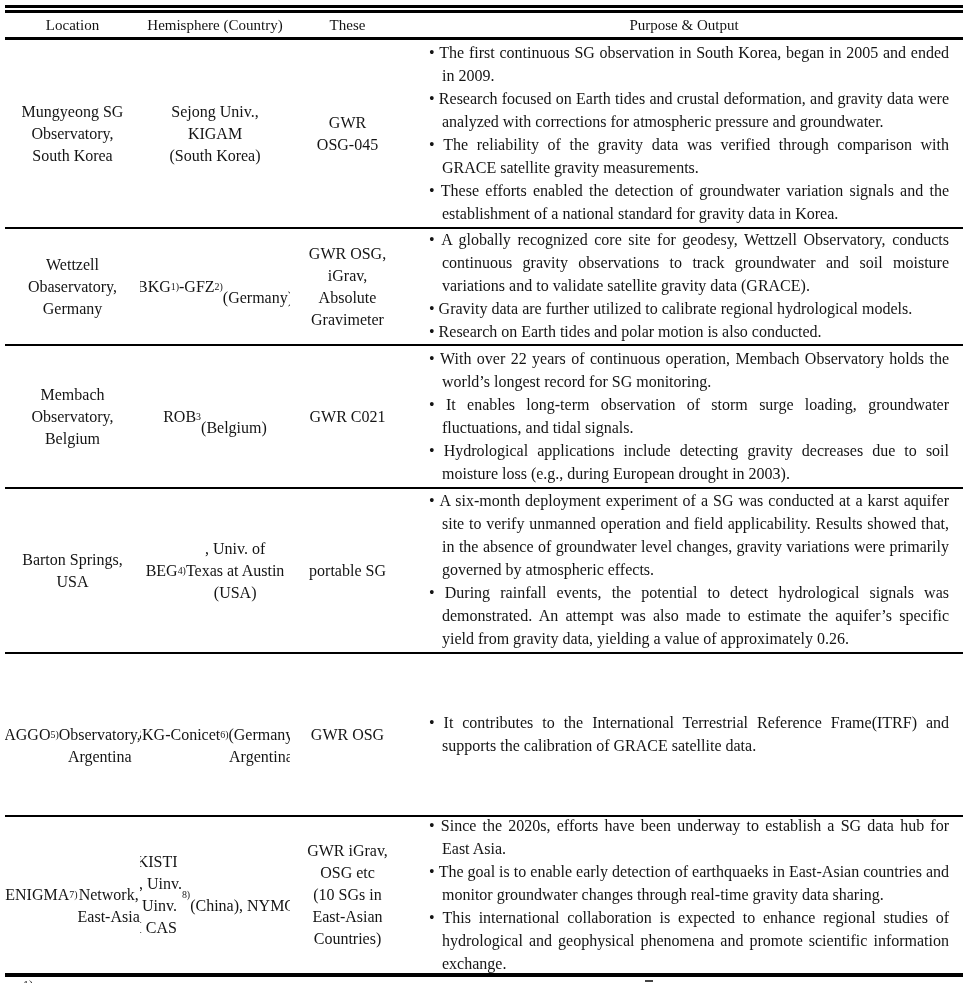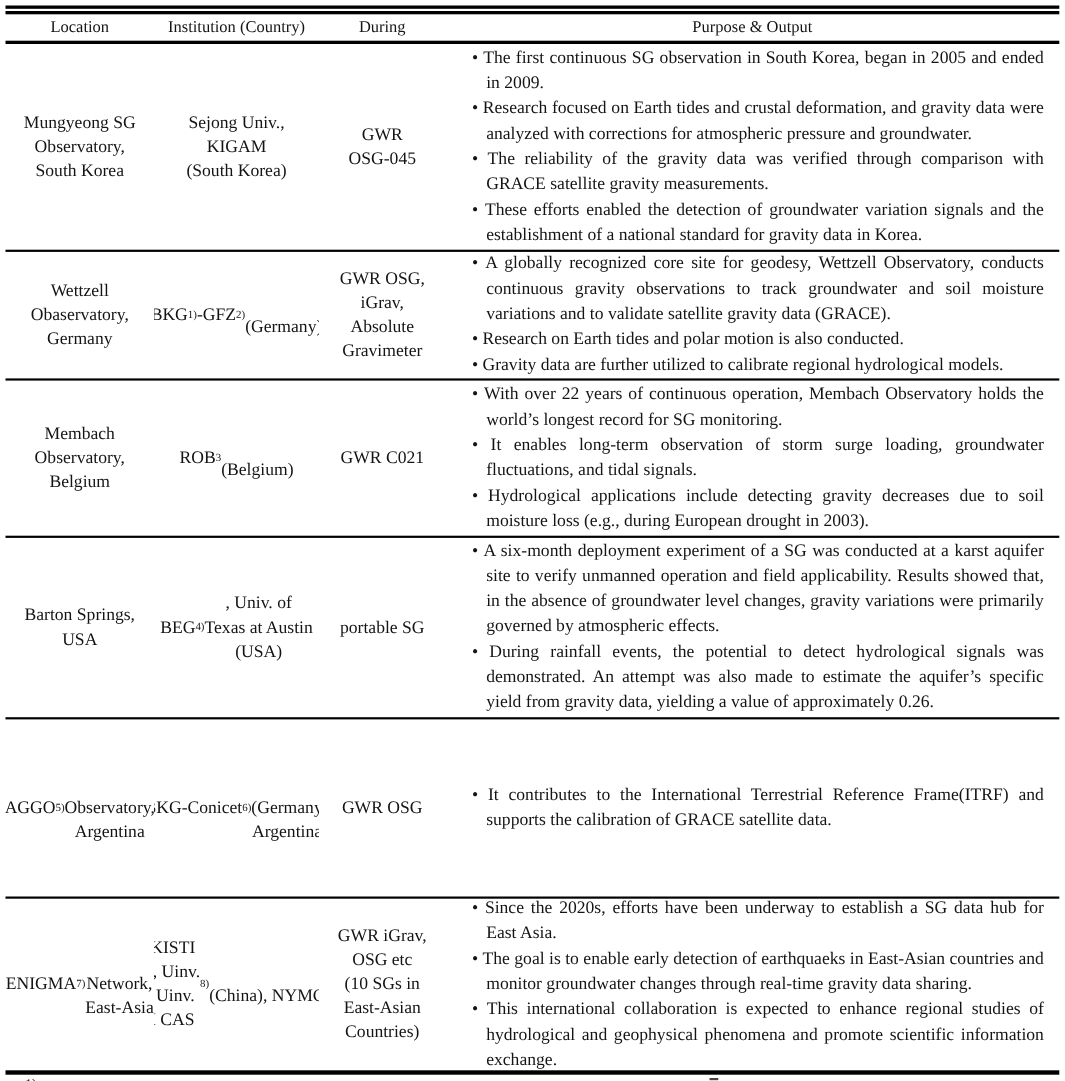--- a/index.html
+++ b/index.html
@@ -63,22 +63,22 @@
   }
 </style>
 </head>
 <body>
 
 <div class="page">
   <div class="rule-double"></div>
 
   <div class="header-row">
     <div class="hcell">Location</div>
-    <div class="hcell">Institution (Country)</div>
-    <div class="hcell">During</div>
+    <div class="hcell">Hemisphere (Country)</div>
+    <div class="hcell">These</div>
     <div class="hcell">Purpose &amp; Output</div>
   </div>
 
   <div class="rule-header"></div>
 
   <div id="rows">
       <div class="row">
         <div class="cell">Mungyeong SG<br>Observatory,<br>South Korea</div>
         <div class="cell">Sejong Univ.,<br>KIGAM<br>(South Korea)</div>
         <div class="cell">GWR<br>OSG-045</div>
@@ -88,22 +88,22 @@
           <div class="bullet">The reliability of the gravity data was verified through comparison with GRACE satellite gravity measurements.</div>
           <div class="bullet">These efforts enabled the detection of groundwater variation signals and the establishment of a national standard for gravity data in Korea.</div>
         </div>
       </div>
       <div class="row">
         <div class="cell">Wettzell<br>Obaservatory,<br>Germany</div>
         <div class="cell">BKG<sup>1)</sup>-GFZ<sup>2)</sup><br>(Germany)</div>
         <div class="cell">GWR OSG,<br>iGrav,<br>Absolute<br>Gravimeter</div>
         <div class="purpose">
           <div class="bullet">A globally recognized core site for geodesy, Wettzell Observatory, conducts continuous gravity observations to track groundwater and soil moisture variations and to validate satellite gravity data (GRACE).</div>
+          <div class="bullet">Gravity data are further utilized to calibrate regional hydrological models.</div>
           <div class="bullet">Research on Earth tides and polar motion is also conducted.</div>
-          <div class="bullet">Gravity data are further utilized to calibrate regional hydrological models.</div>
         </div>
       </div>
       <div class="row">
         <div class="cell">Membach<br>Observatory,<br>Belgium</div>
         <div class="cell">ROB<sup>3</sup><br>(Belgium)</div>
         <div class="cell">GWR C021</div>
         <div class="purpose">
           <div class="bullet">With over 22 years of continuous operation, Membach Observatory holds the world’s longest record for SG monitoring.</div>
           <div class="bullet">It enables long-term observation of storm surge loading, groundwater fluctuations, and tidal signals.</div>
           <div class="bullet">Hydrological applications include detecting gravity decreases due to soil moisture loss (e.g., during European drought in 2003).</div>

